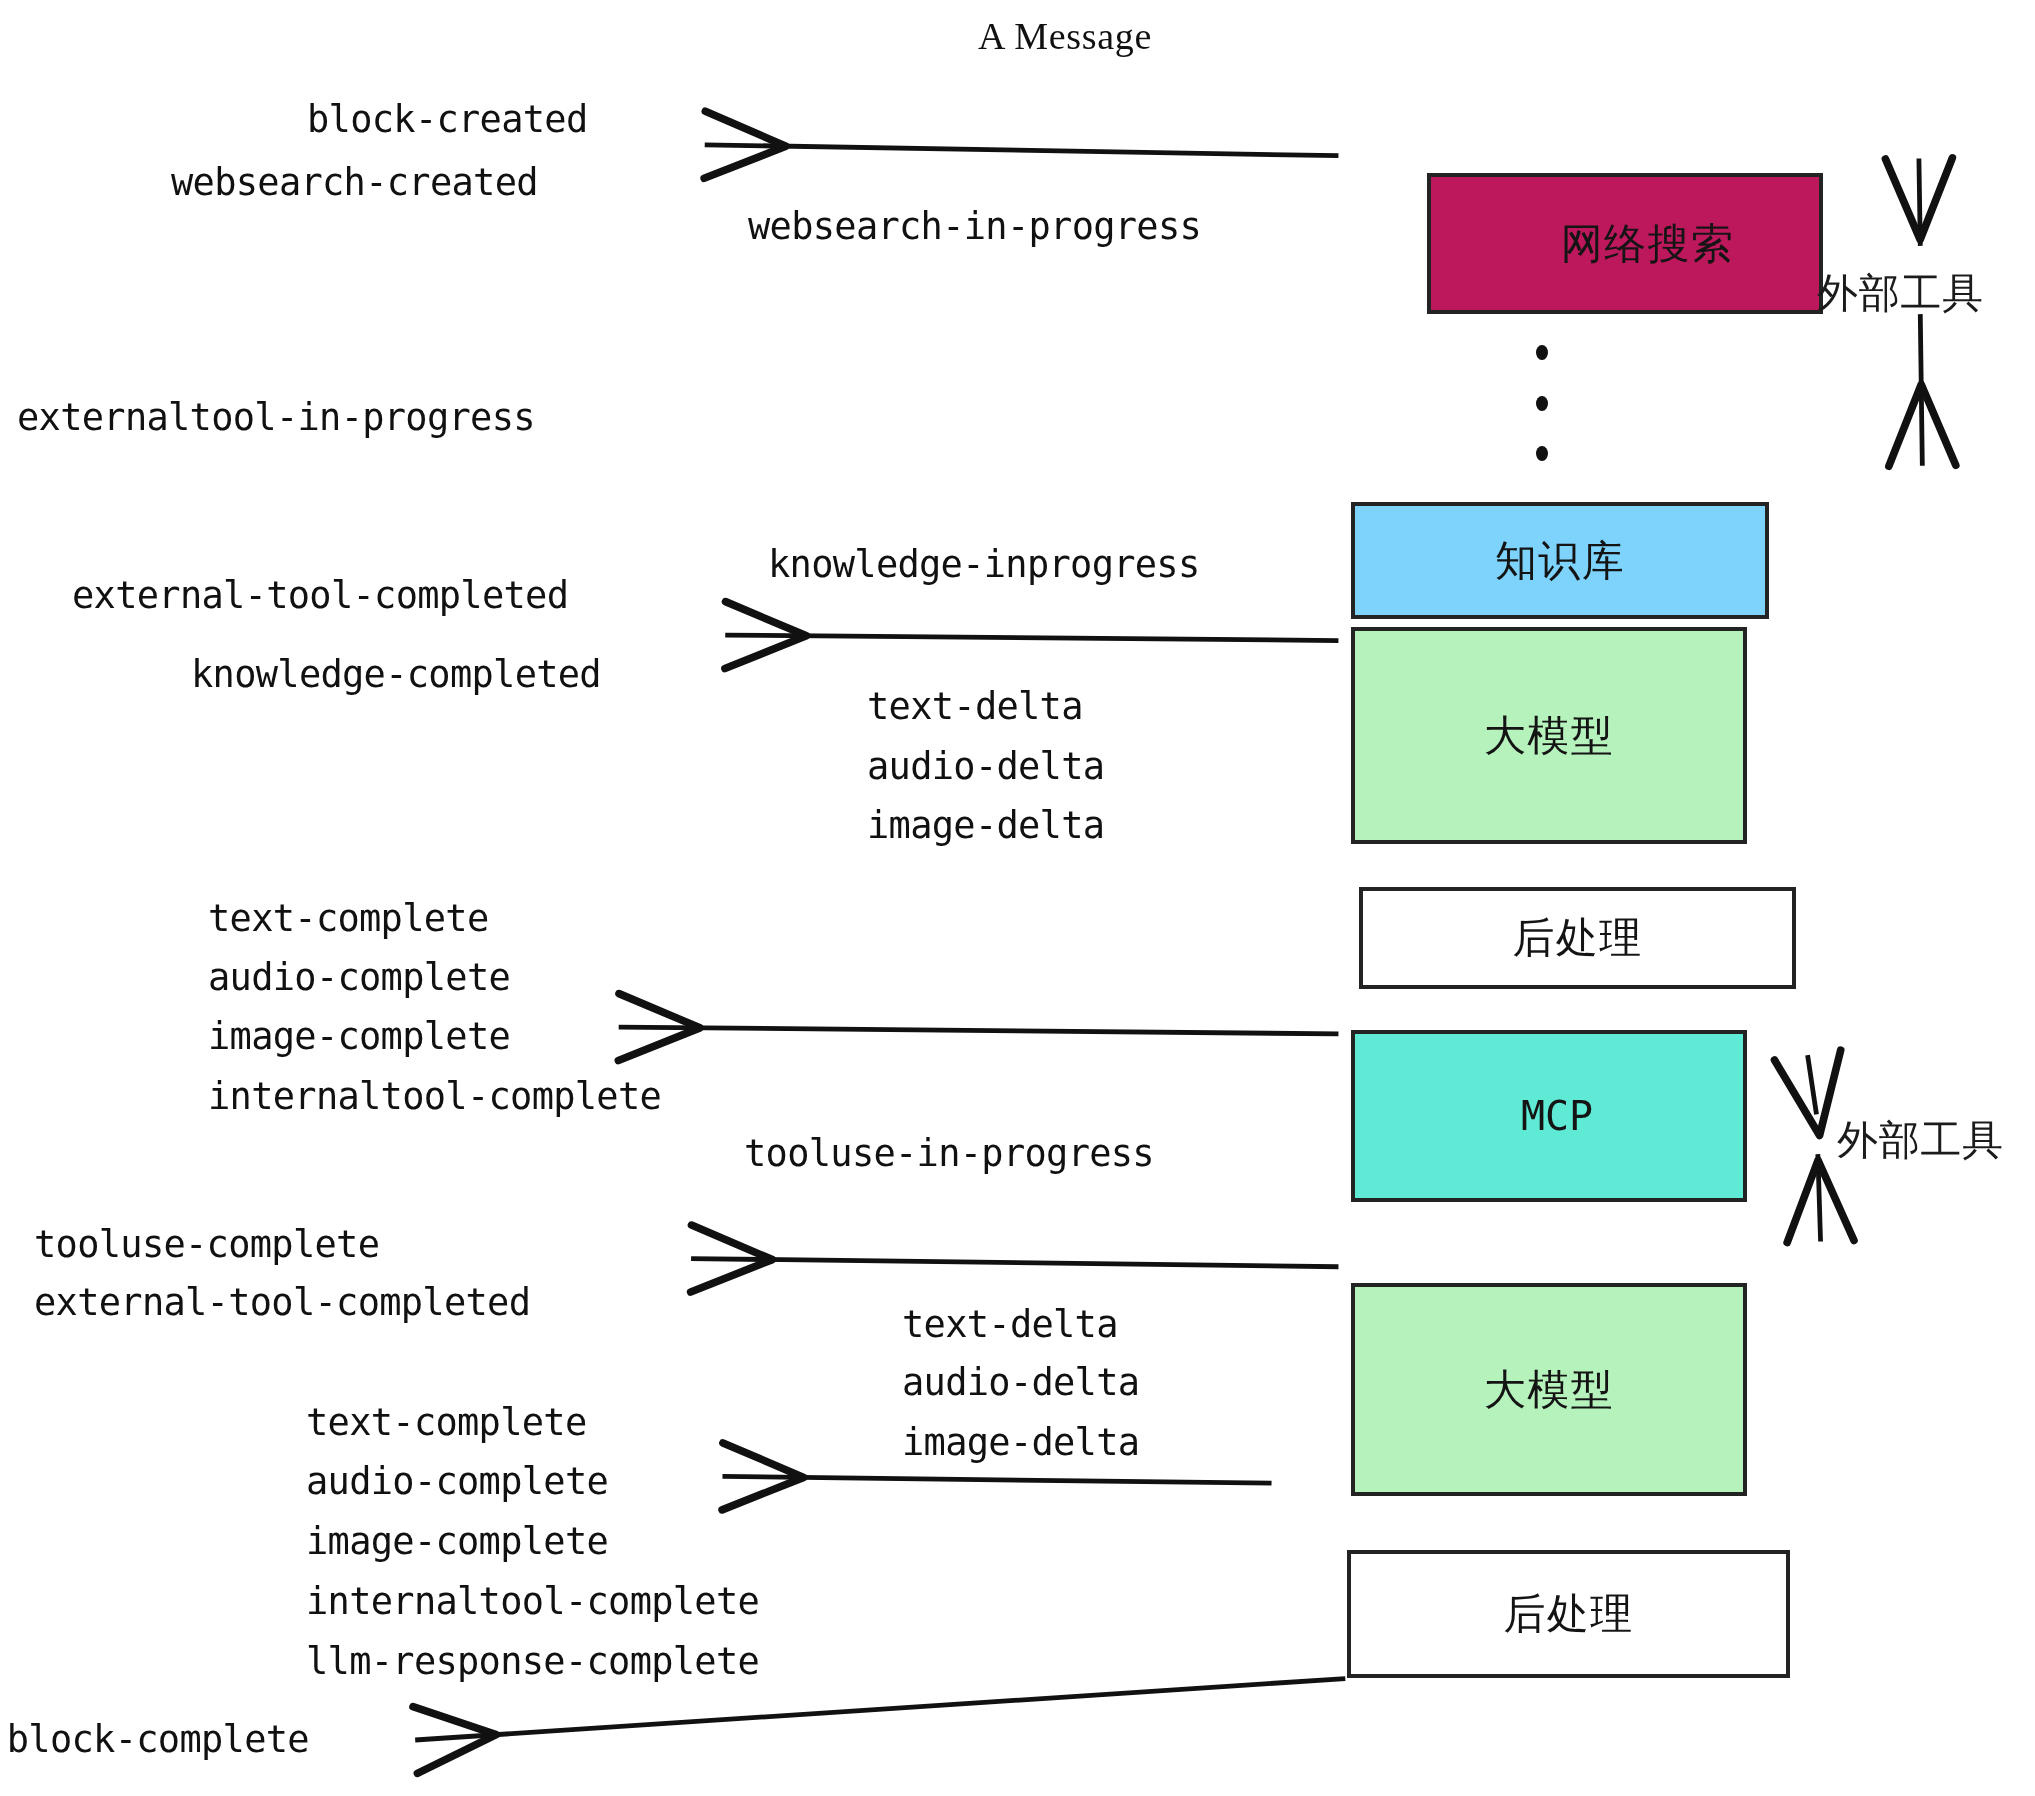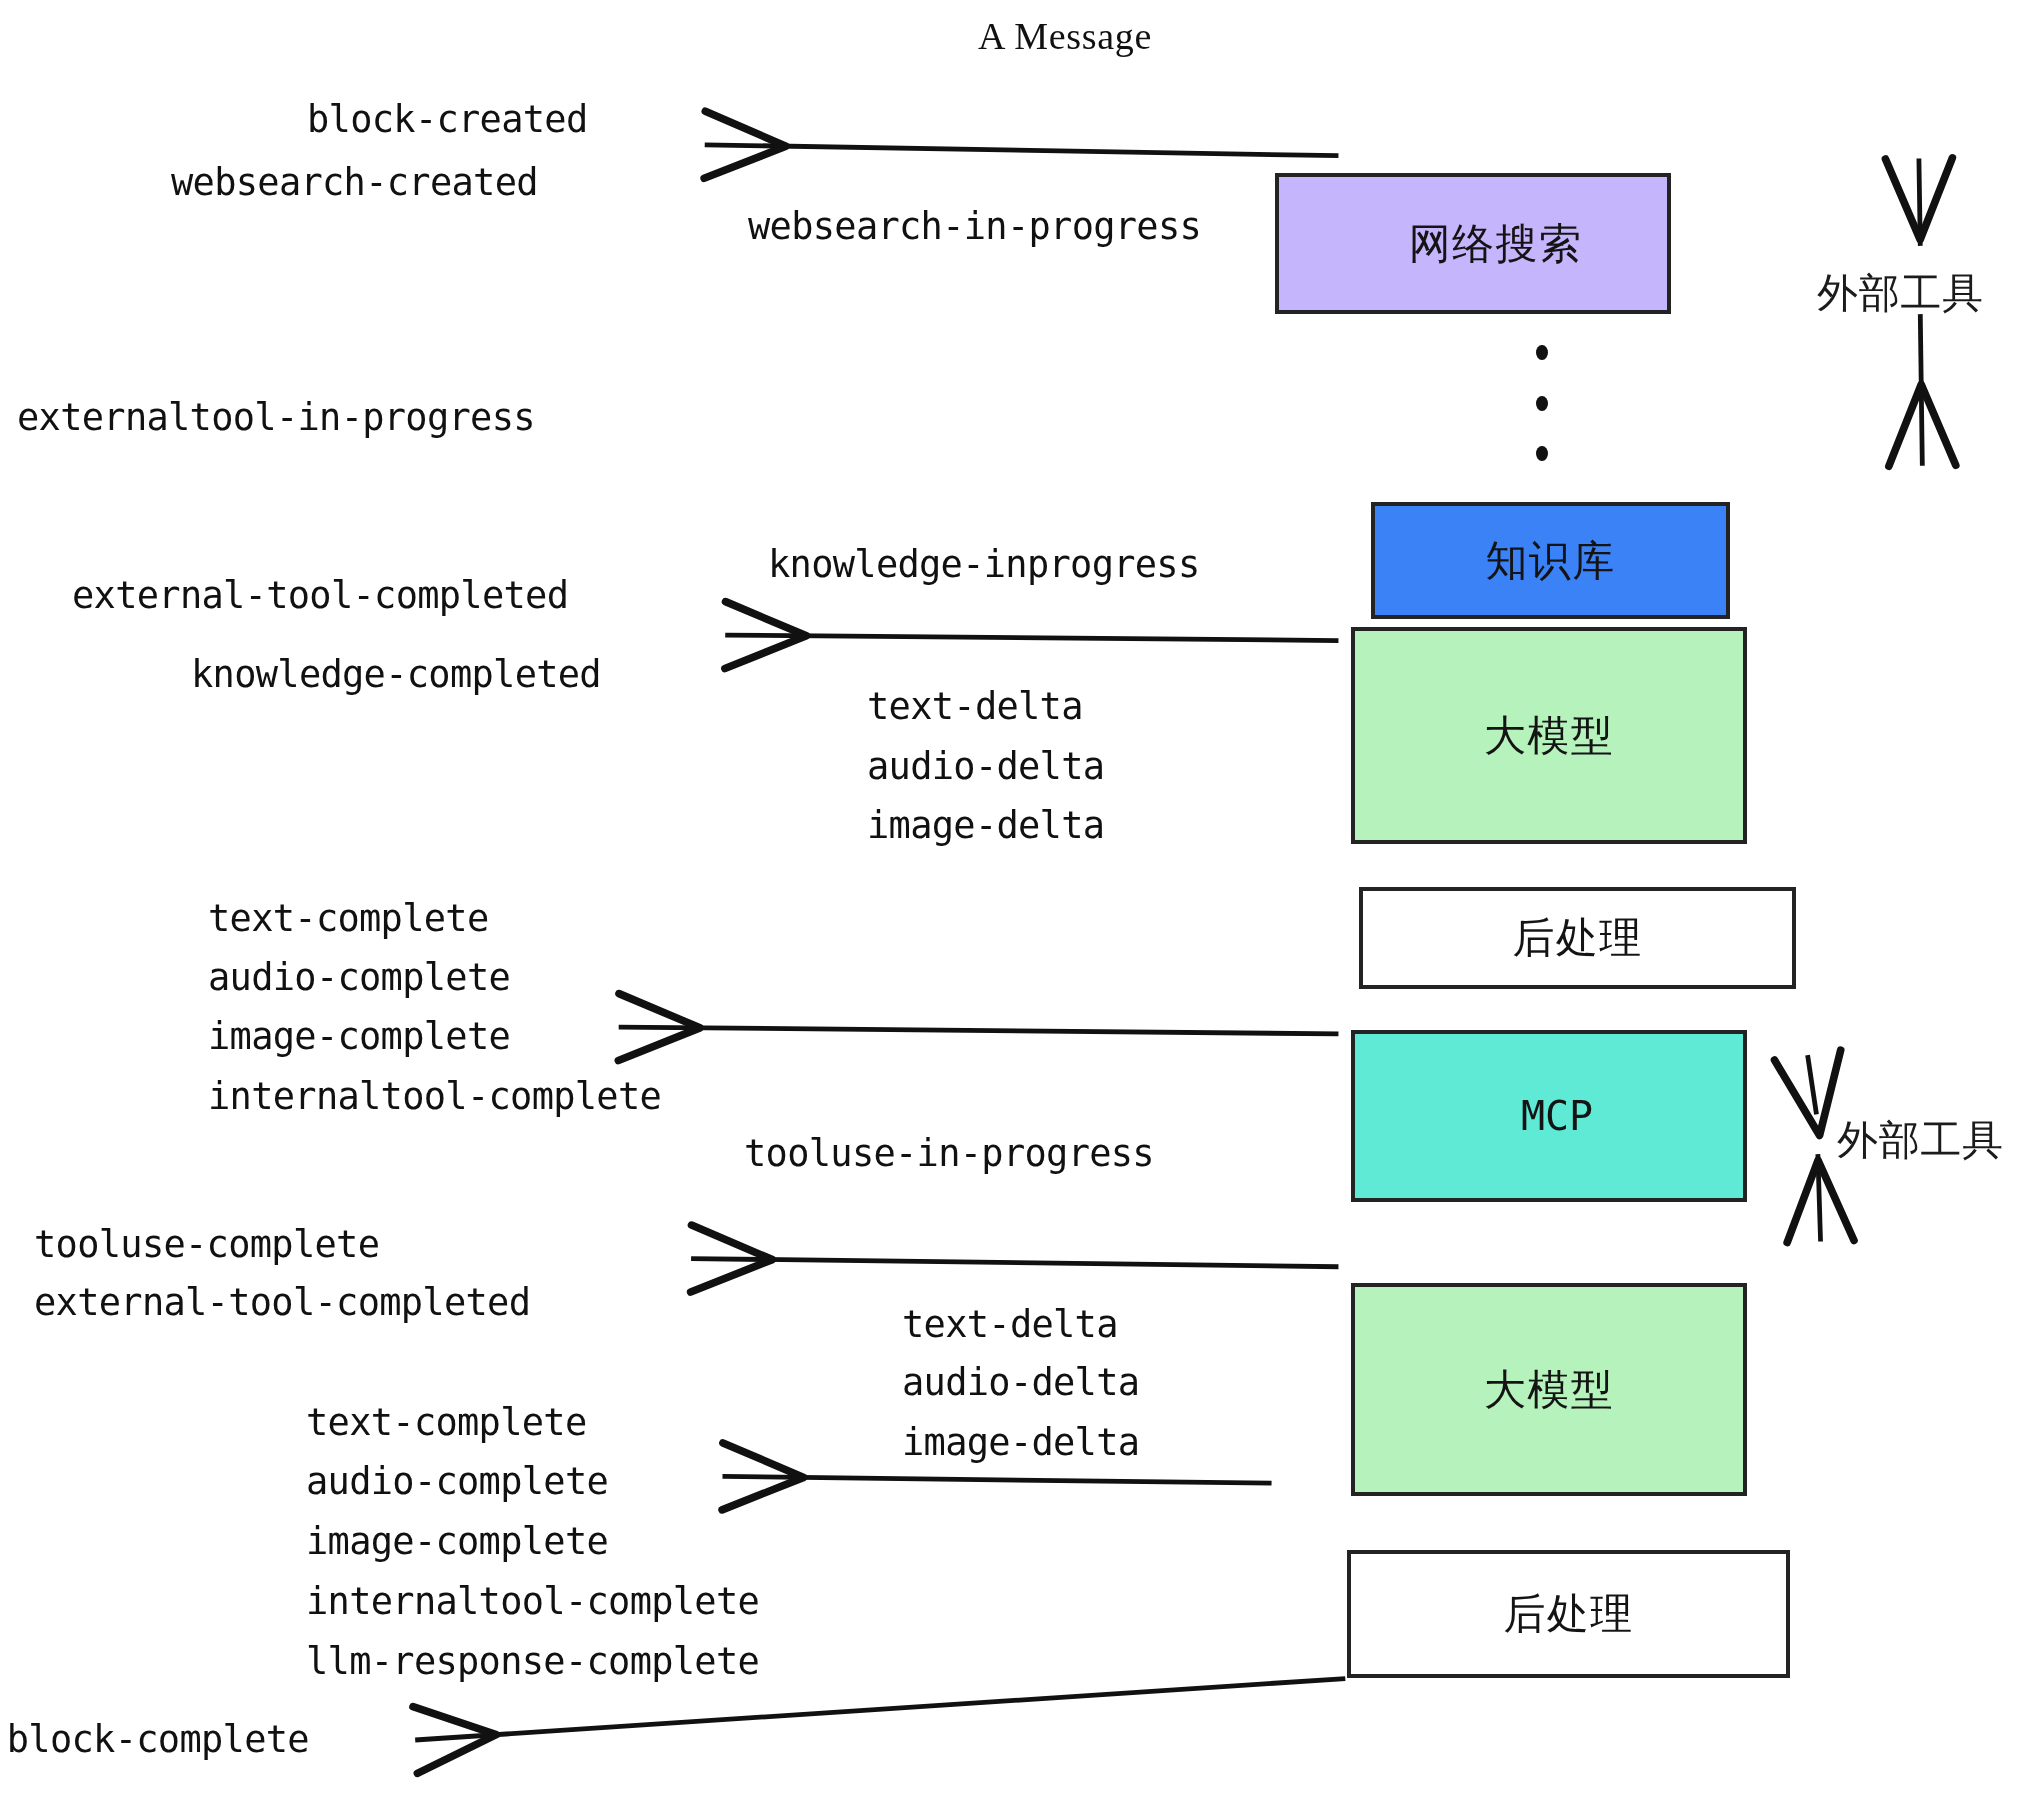--- a/index.html
+++ b/index.html
@@ -146,31 +146,31 @@
   <div class="evt" style="left:902px; top:1424px;">image-delta</div>
 
   <div class="evt" style="left:306px; top:1404px;">text-complete</div>
   <div class="evt" style="left:306px; top:1463px;">audio-complete</div>
   <div class="evt" style="left:306px; top:1523px;">image-complete</div>
   <div class="evt" style="left:306px; top:1583px;">internaltool-complete</div>
   <div class="evt" style="left:306px; top:1643px;">llm-response-complete</div>
 
   <div class="evt" style="left:6.8px; top:1721px;">block-complete</div>
 
-  <div class="box" style="left:1275px; top:173px; width:396px; height:141px; background:#c4b5fd;padding-left:45px;">
+  <div class="box" style="left:1427px; top:173px; width:396px; height:141px; background:#be185d;padding-left:45px;">
     <span>网络搜索</span>
   </div>
 
   <div class="vdots" style="left:1535px; top:345px; width:13.7px; height:116px;">
     <i></i>
       <i></i>
       <i></i>
   </div>
 
-  <div class="box" style="left:1351px; top:502px; width:359px; height:117px; background:#3b82f6;margin-left:20px;">
+  <div class="box" style="left:1351px; top:502px; width:418px; height:117px; background:#7dd3fc;">
     <span>知识库</span>
   </div>
 
   <div class="box" style="left:1351px; top:627px; width:396px; height:217px; background:#B6F2BC;">
     <span>大模型</span>
   </div>
 
   <div class="box" style="left:1359px; top:887px; width:437px; height:102px; background:#ffffff;">
     <span>后处理</span>
   </div>

